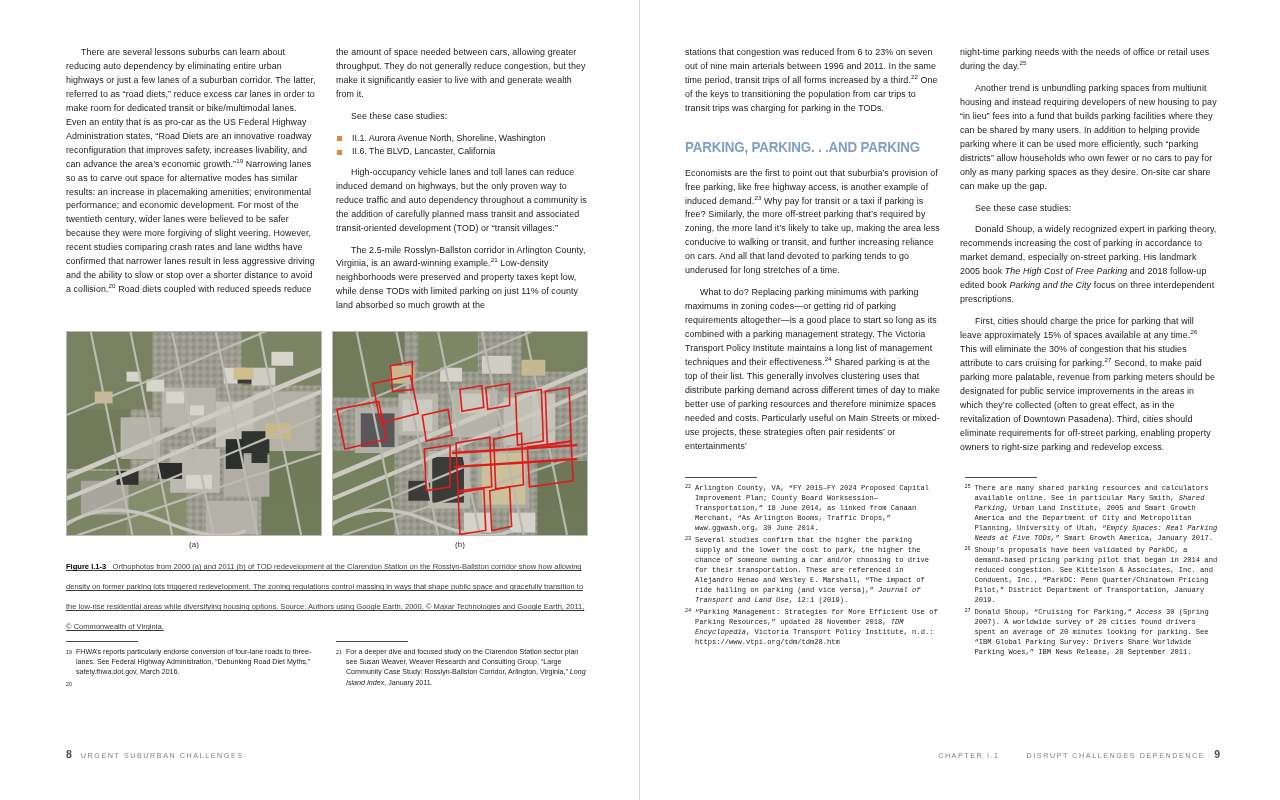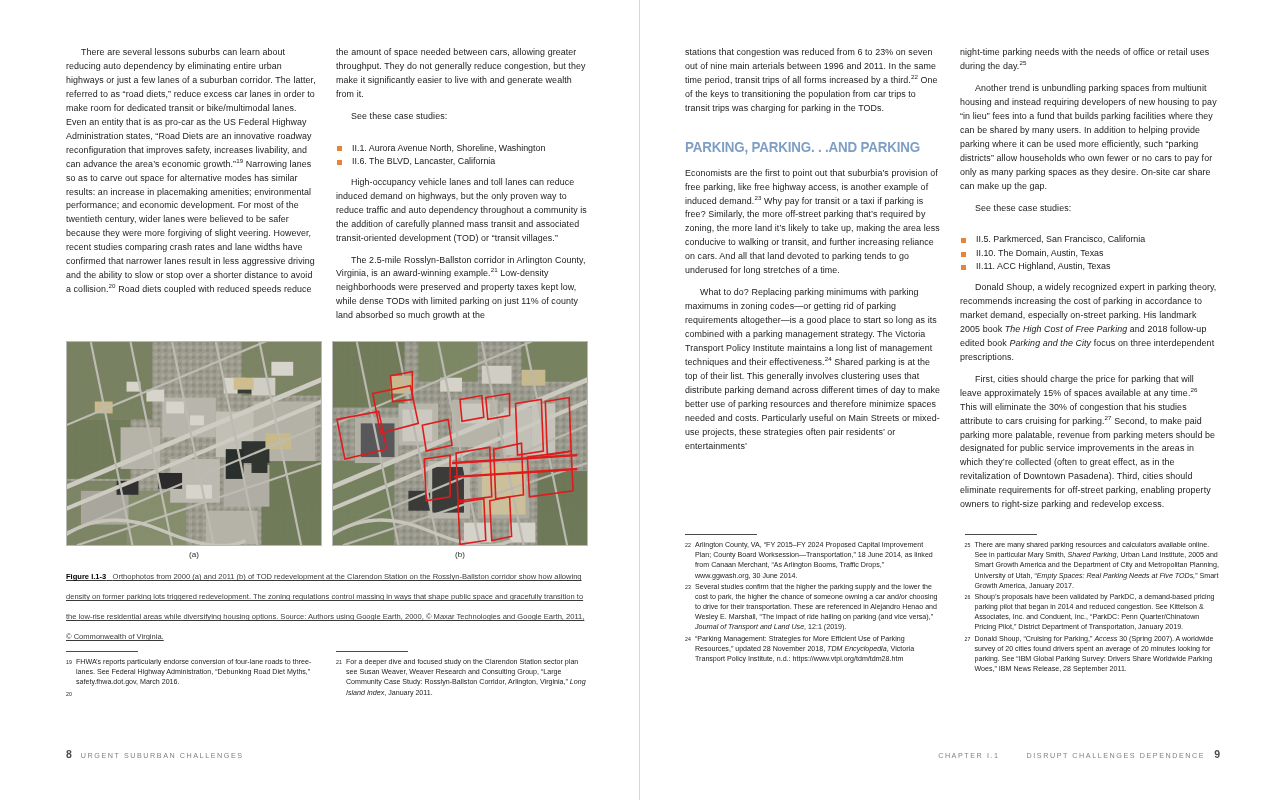--- a/index.html
+++ b/index.html
@@ -56,21 +56,21 @@
   }
   p.body + p.body { margin-top: 8px; }
   p.indent { text-indent: 15px; }
 
   sup { font-size: 6.2px; vertical-align: super; line-height: 0; }
   i, em { font-style: italic; }
 
   
   ul.cases {
     list-style: none;
-    margin: 18px 0 7px 0;
+    margin: 8px 0 7px 0;
     padding: 0;
   }
   ul.cases li {
     position: relative;
     padding-left: 16px;
     font-size: 8.9px;
     line-height: 13.5px;
     color: #1a1a1a;
   }
   ul.cases li::before {
@@ -176,21 +176,21 @@
   .footer-right { right: 60px; }
   .folio {
     font-size: 10.5px;
     font-weight: bold;
     color: #4a4a4a;
     letter-spacing: 0;
   }
   .footer-sep { display: inline-block; width: 9px; }
 
   
-  .fn-cols { display: flex; gap: 24px; align-items: flex-start; }
+  .fn-cols { display: flex; gap: 24px; align-items: flex-start; font-family: Liberation Mono, monospace; }
   .fn-col { width: 257px; }
 </style>
 </head>
 <body>
 
 <div class="spread">
 
   <div class="gutter"></div>
 
   <div class="page page-left">
@@ -423,25 +423,20 @@
 
         <p class="body"><span>Economists are the first to point out that suburbia’s provision of free parking, like free highway access, is another example of induced demand.</span><sup>23</sup><span> Why pay for transit or a taxi if parking is free? Similarly, the more off-street parking that’s required by zoning, the more land it’s likely to take up, making the area less conducive to walking or transit, and further increasing reliance on cars. And all that land devoted to parking tends to go underused for long stretches of a time.</span></p>
         <p class="body indent"><span>What to do? Replacing parking minimums with parking maximums in zoning codes—or getting rid of parking requirements altogether—is a good place to start so long as its combined with a parking management strategy. The Victoria Transport Policy Institute maintains a long list of management techniques and their effectiveness.</span><sup>24</sup><span> Shared parking is at the top of their list. This generally involves clustering uses that distribute parking demand across different times of day to make better use of parking resources and therefore minimize spaces needed and costs. Particularly useful on Main Streets or mixed-use projects, these strategies often pair residents’ or entertainments’</span></p>
       </div>
 
       <div class="col">
         <p class="body"><span>night-time parking needs with the needs of office or retail uses during the day.</span><sup>25</sup></p>
         <p class="body indent">Another trend is unbundling parking spaces from multiunit housing and instead requiring developers of new housing to pay “in lieu” fees into a fund that builds parking facilities where they can be shared by many users. In addition to helping provide parking where it can be used more efficiently, such “parking districts” allow households who own fewer or no cars to pay for only as many parking spaces as they desire. On-site car share can make up the gap.</p>
         <p class="body indent">See these case studies:</p>
 
-        <ul class="cases">
-          <li>II.5. Parkmerced, San Francisco, California</li>
-          <li>II.10. The Domain, Austin, Texas</li>
-          <li>II.11. ACC Highland, Austin, Texas</li>
-        </ul>
 
         <p class="body indent"><span>Donald Shoup, a widely recognized expert in parking theory, recommends increasing the cost of parking in accordance to market demand, especially on-street parking. His landmark 2005 book </span><i>The High Cost of Free Parking</i><span> and 2018 follow-up edited book </span><i>Parking and the City</i><span> focus on three interdependent prescriptions.</span></p>
 
         <p class="body indent"><span>First, cities should charge the price for parking that will leave approximately 15% of spaces available at any time.</span><sup>26</sup><span> This will eliminate the 30% of congestion that his studies attribute to cars cruising for parking.</span><sup>27</sup><span> Second, to make paid parking more palatable, revenue from parking meters should be designated for public service improvements in the areas in which they’re collected (often to great effect, as in the revitalization of Downtown Pasadena). Third, cities should eliminate requirements for off-street parking, enabling property owners to right-size parking and redevelop excess.</span></p>
       </div>
 
     </div>
 
     <div class="footnotes" style="margin-top:22px;">
       <div class="fn-cols">

